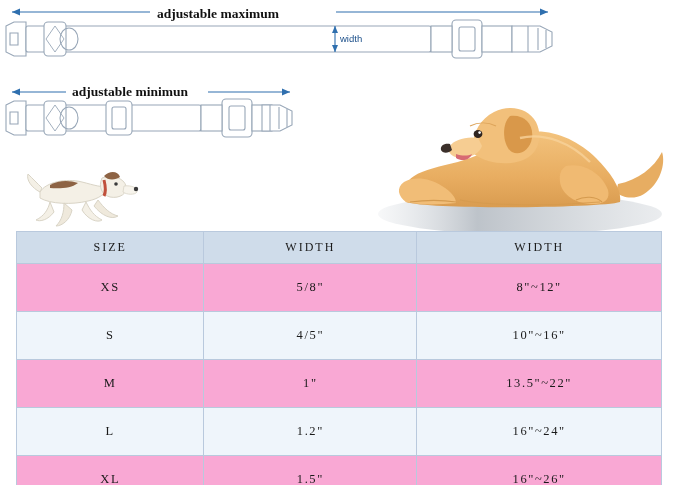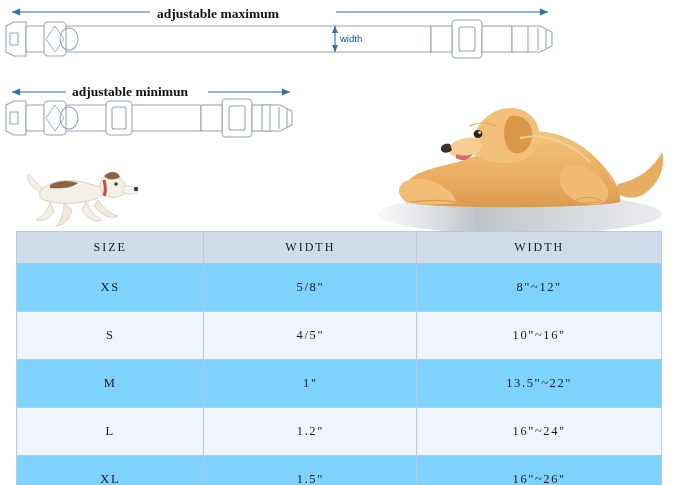--- a/index.html
+++ b/index.html
@@ -59,21 +59,21 @@
   }
   .size-table td {
     border: 1px solid #b9c9dd;
     text-align: center;
     vertical-align: middle;
     font-family: "Liberation Serif", serif;
     font-size: 12.5px;
     letter-spacing: 1.6px;
     color: #1a1a1a;
     height: 45px;
-    background: #7dd3fc;
+    background: #f9a8d4;
   }
   .size-table tr.header td {
     background: #cfdcea;
     height: 29px;
     font-size: 12px;
     letter-spacing: 2px;
   }
   .size-table tr.alt td {
     background: #eff5fb;
   }

